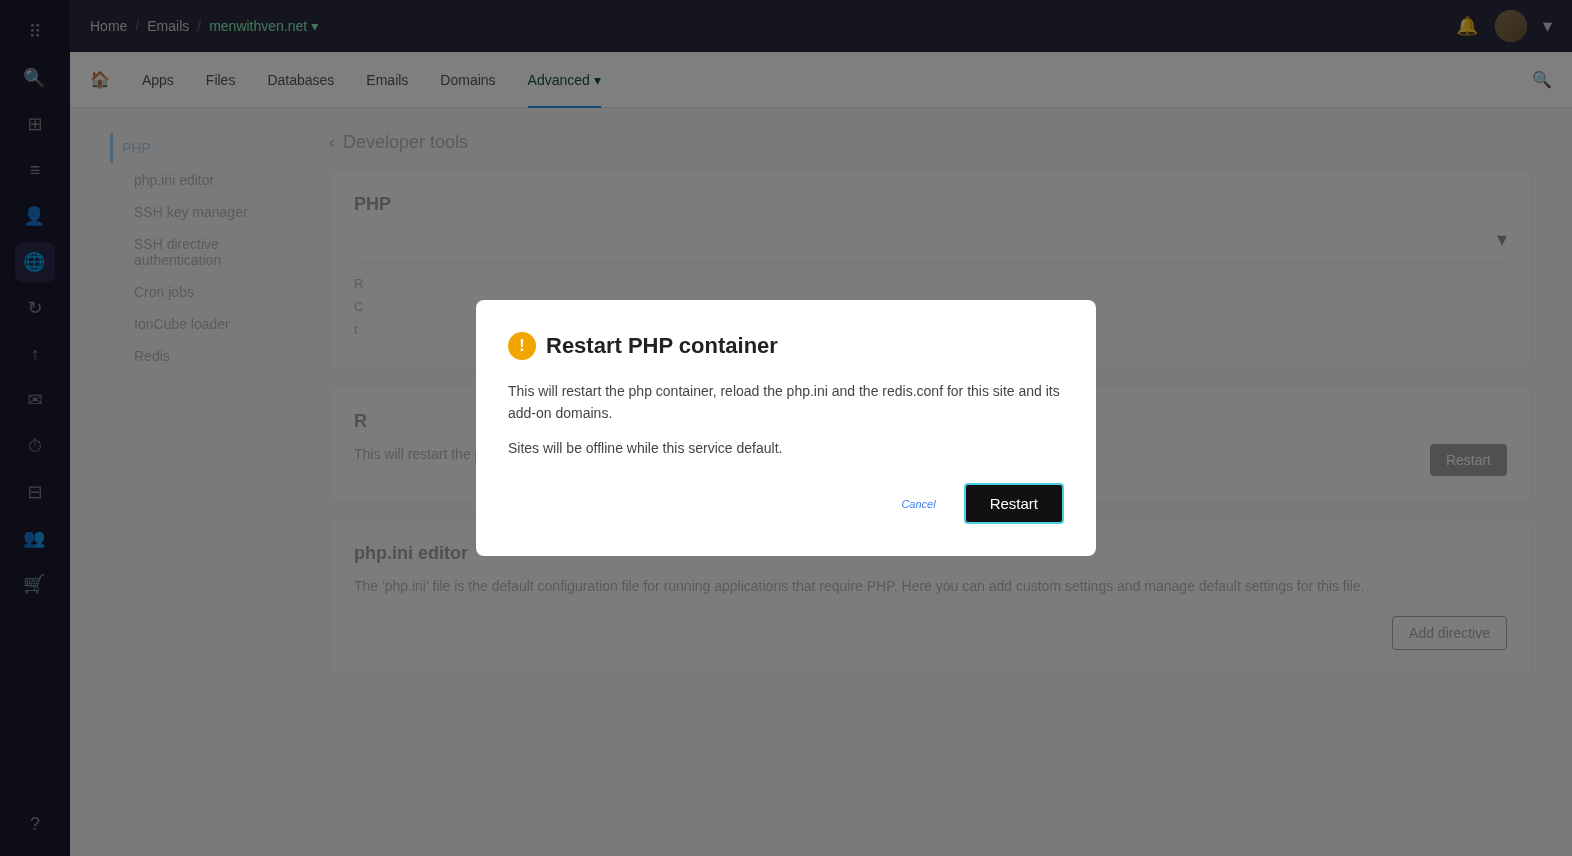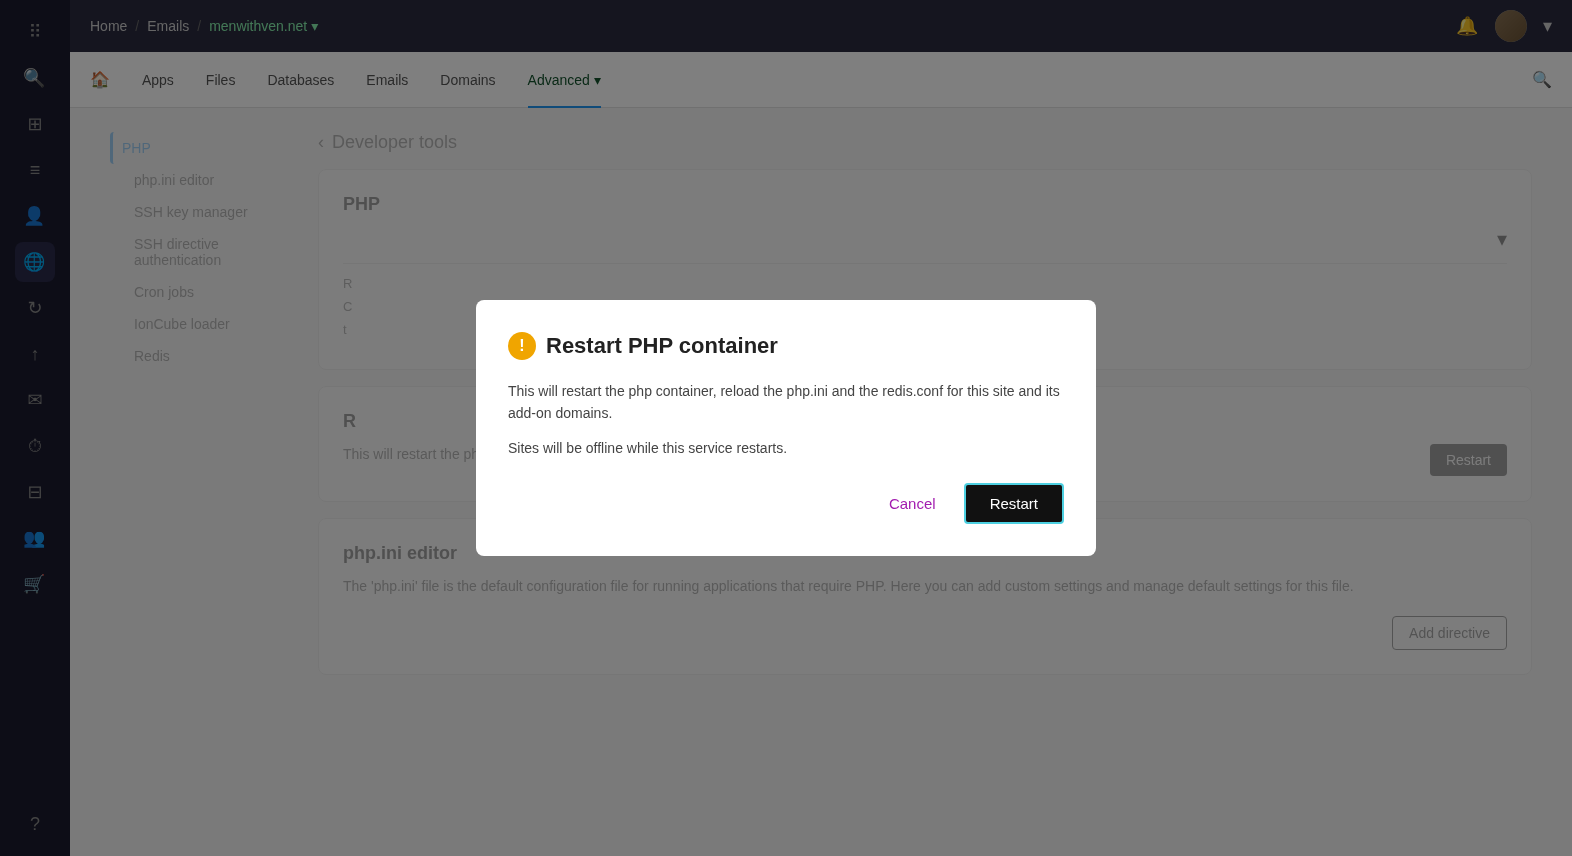--- a/index.html
+++ b/index.html
@@ -110,21 +110,21 @@
       flex: 1;
       overflow-y: auto;
       background: #f5f5f5;
       padding: 24px 40px;
       position: relative;
     }
 
     
     .inner-layout {
       display: flex;
-      gap: 8px;
+      gap: 19px;
     }
 
     
     .left-nav {
       width: 200px;
       flex-shrink: 0;
     }
     .left-nav-item {
       padding: 8px 12px;
       font-size: 14px;
@@ -250,24 +250,25 @@
     }
     .modal-body p { margin-bottom: 12px; }
     .modal-actions {
       display: flex;
       justify-content: flex-end;
       gap: 12px;
     }
     .btn-cancel {
       background: transparent;
       border: none;
-      color: #a21caf;
-      font-size: 15px;
+      color: #3b82f6;
+      font-size: 11px;
       cursor: pointer;
       padding: 8px 16px;
+      font-style: italic;
     }
     .btn-restart-modal {
       background: #111;
       color: #fff;
       border: 2px solid #4dd0e1;
       padding: 10px 24px;
       border-radius: 4px;
       font-size: 15px;
       cursor: pointer;
       font-weight: 500;
@@ -390,20 +391,20 @@
 <div class="overlay">
   <div class="modal">
     <div class="modal-title">
       <div class="warning-icon">
         <span>!</span>
       </div>
       <span>Restart PHP container</span>
     </div>
     <div class="modal-body">
       <p>This will restart the php container, reload the php.ini and the redis.conf for this site and its add-on domains.</p>
-      <p>Sites will be offline while this service restarts.</p>
+      <p>Sites will be offline while this service default.</p>
     </div>
     <div class="modal-actions">
       <button class="btn-cancel">Cancel</button>
       <button class="btn-restart-modal">Restart</button>
     </div>
   </div>
 </div>
 
 </body></html>

